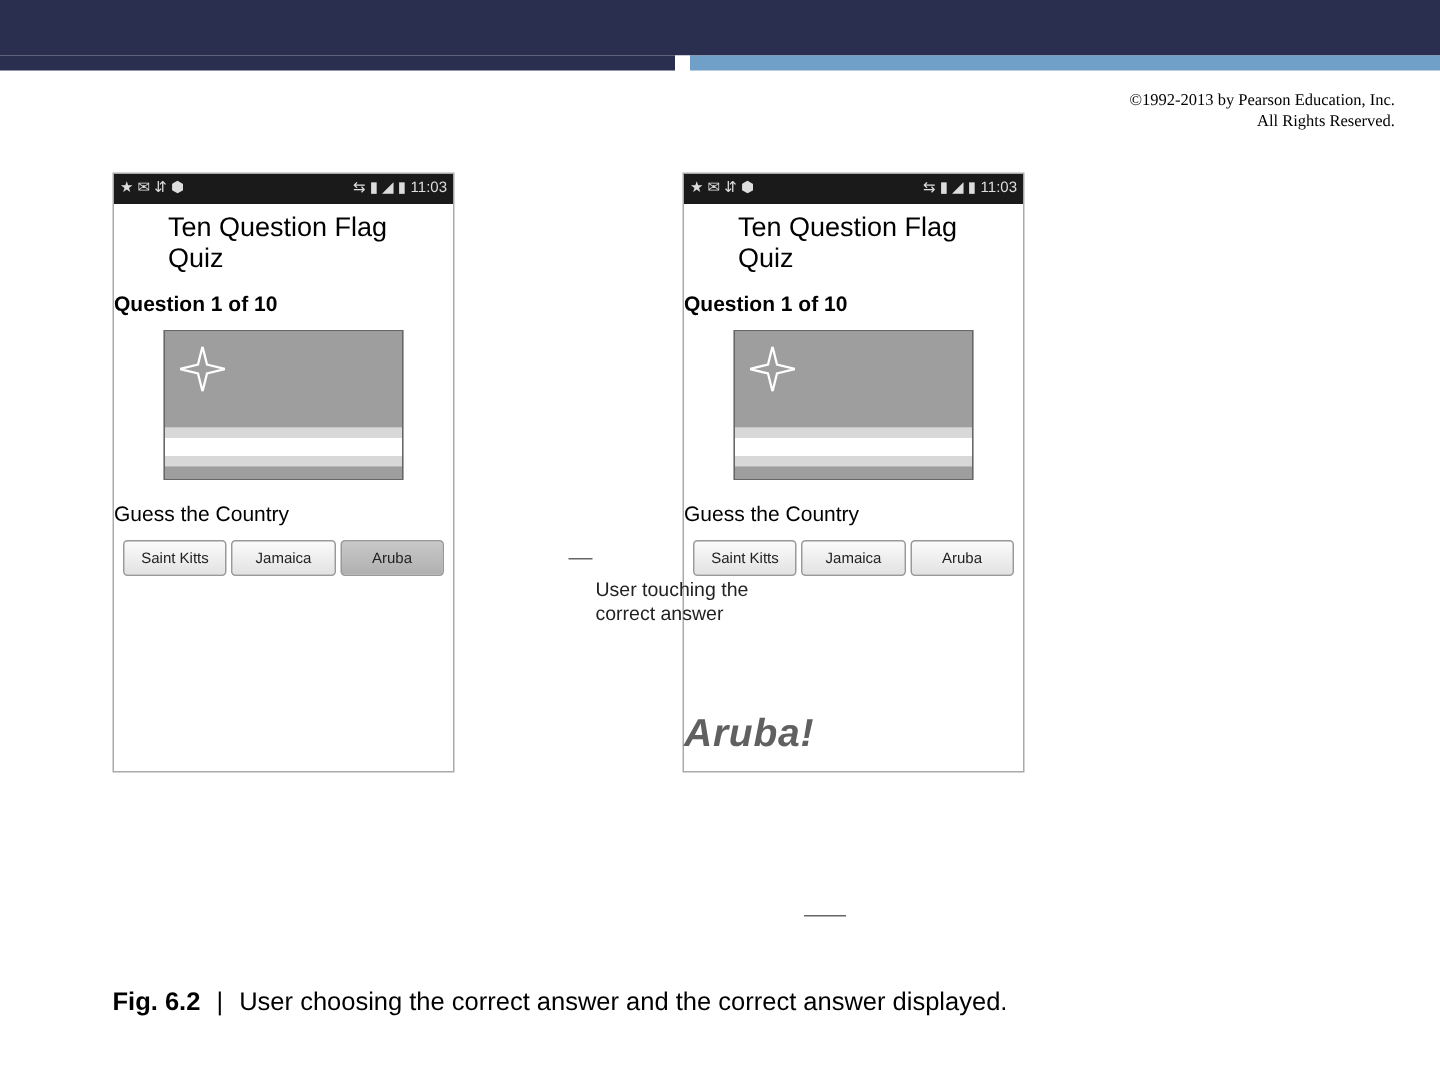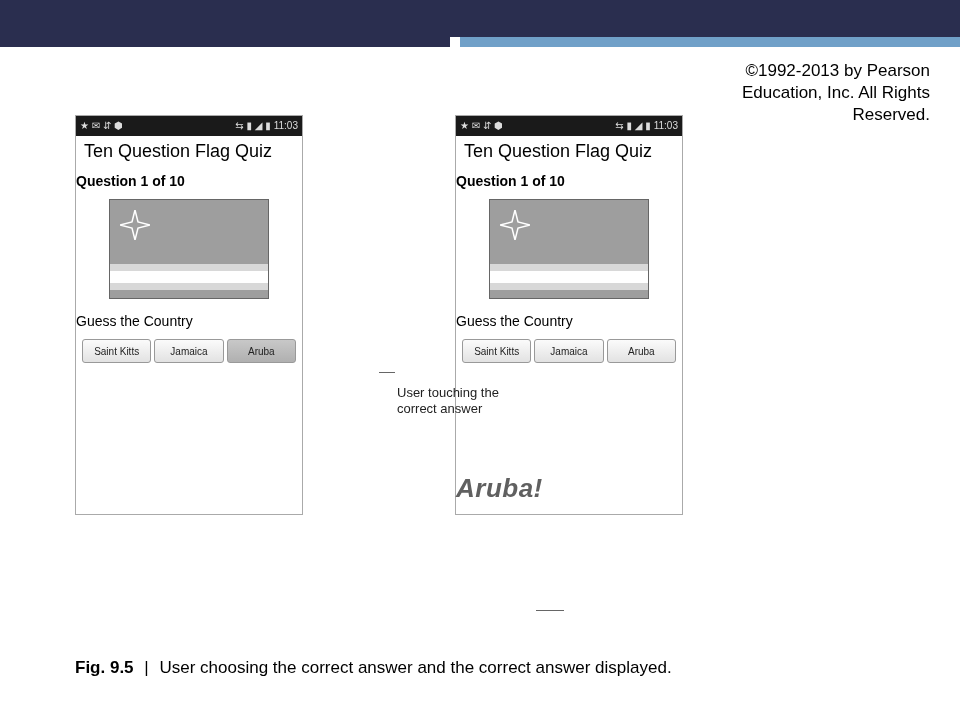--- a/index.html
+++ b/index.html
@@ -23,23 +23,24 @@
   }
   .strip-dark { width: 450px; height: 10px; background: #2a2e4f; }
   .strip-gap  { width: 10px;  height: 10px; background: #fff; }
   .strip-light{ flex: 1;      height: 10px; background: #70a0c8; }
   .copyright {
     position: absolute;
     top: 60px;
     right: 30px;
     width: 190px;
     text-align: right;
-    font-size: 17px;
+    font-size: 11px;
     color: #000;
     line-height: 1.3;
+    font-family: Liberation Serif, serif;
   }
   .stage {
     position: absolute;
     top: 115px;
     left: 75px;
     width: 750px;
   }
   .phone {
     position: relative;
     width: 228px;
@@ -59,20 +60,21 @@
     color: #ddd;
     font-size: 10px;
   }
   .status-left, .status-right { display: flex; align-items: center; gap: 3px; }
   .status-left span, .status-right span { line-height: 1; }
   .app-title {
     font-size: 18px;
     font-weight: 300;
     padding: 5px 8px 3px;
     color: #000;
+    margin-left: 28px;
   }
   .question-num {
     text-align: left;
     font-size: 14px;
     font-weight: 700;
     padding: 8px 0 10px;
   }
   .flag {
     width: 160px;
     height: 100px;
@@ -237,18 +239,18 @@
     </div>
     <div class="result-text">Aruba!</div>
   </div>
 
   <div class="line line1"></div>
   <div class="annotation ann1">User touching the correct answer</div>
 
   <div class="line line2"></div>
 
   <div class="caption">
-    <span class="fig-label">Fig. 9.5</span>
+    <span class="fig-label">Fig. 6.2</span>
     <span class="sep">|</span>
     <span>User choosing the correct answer and the correct answer displayed.</span>
   </div>
 
 </div>
 
 </body></html>

